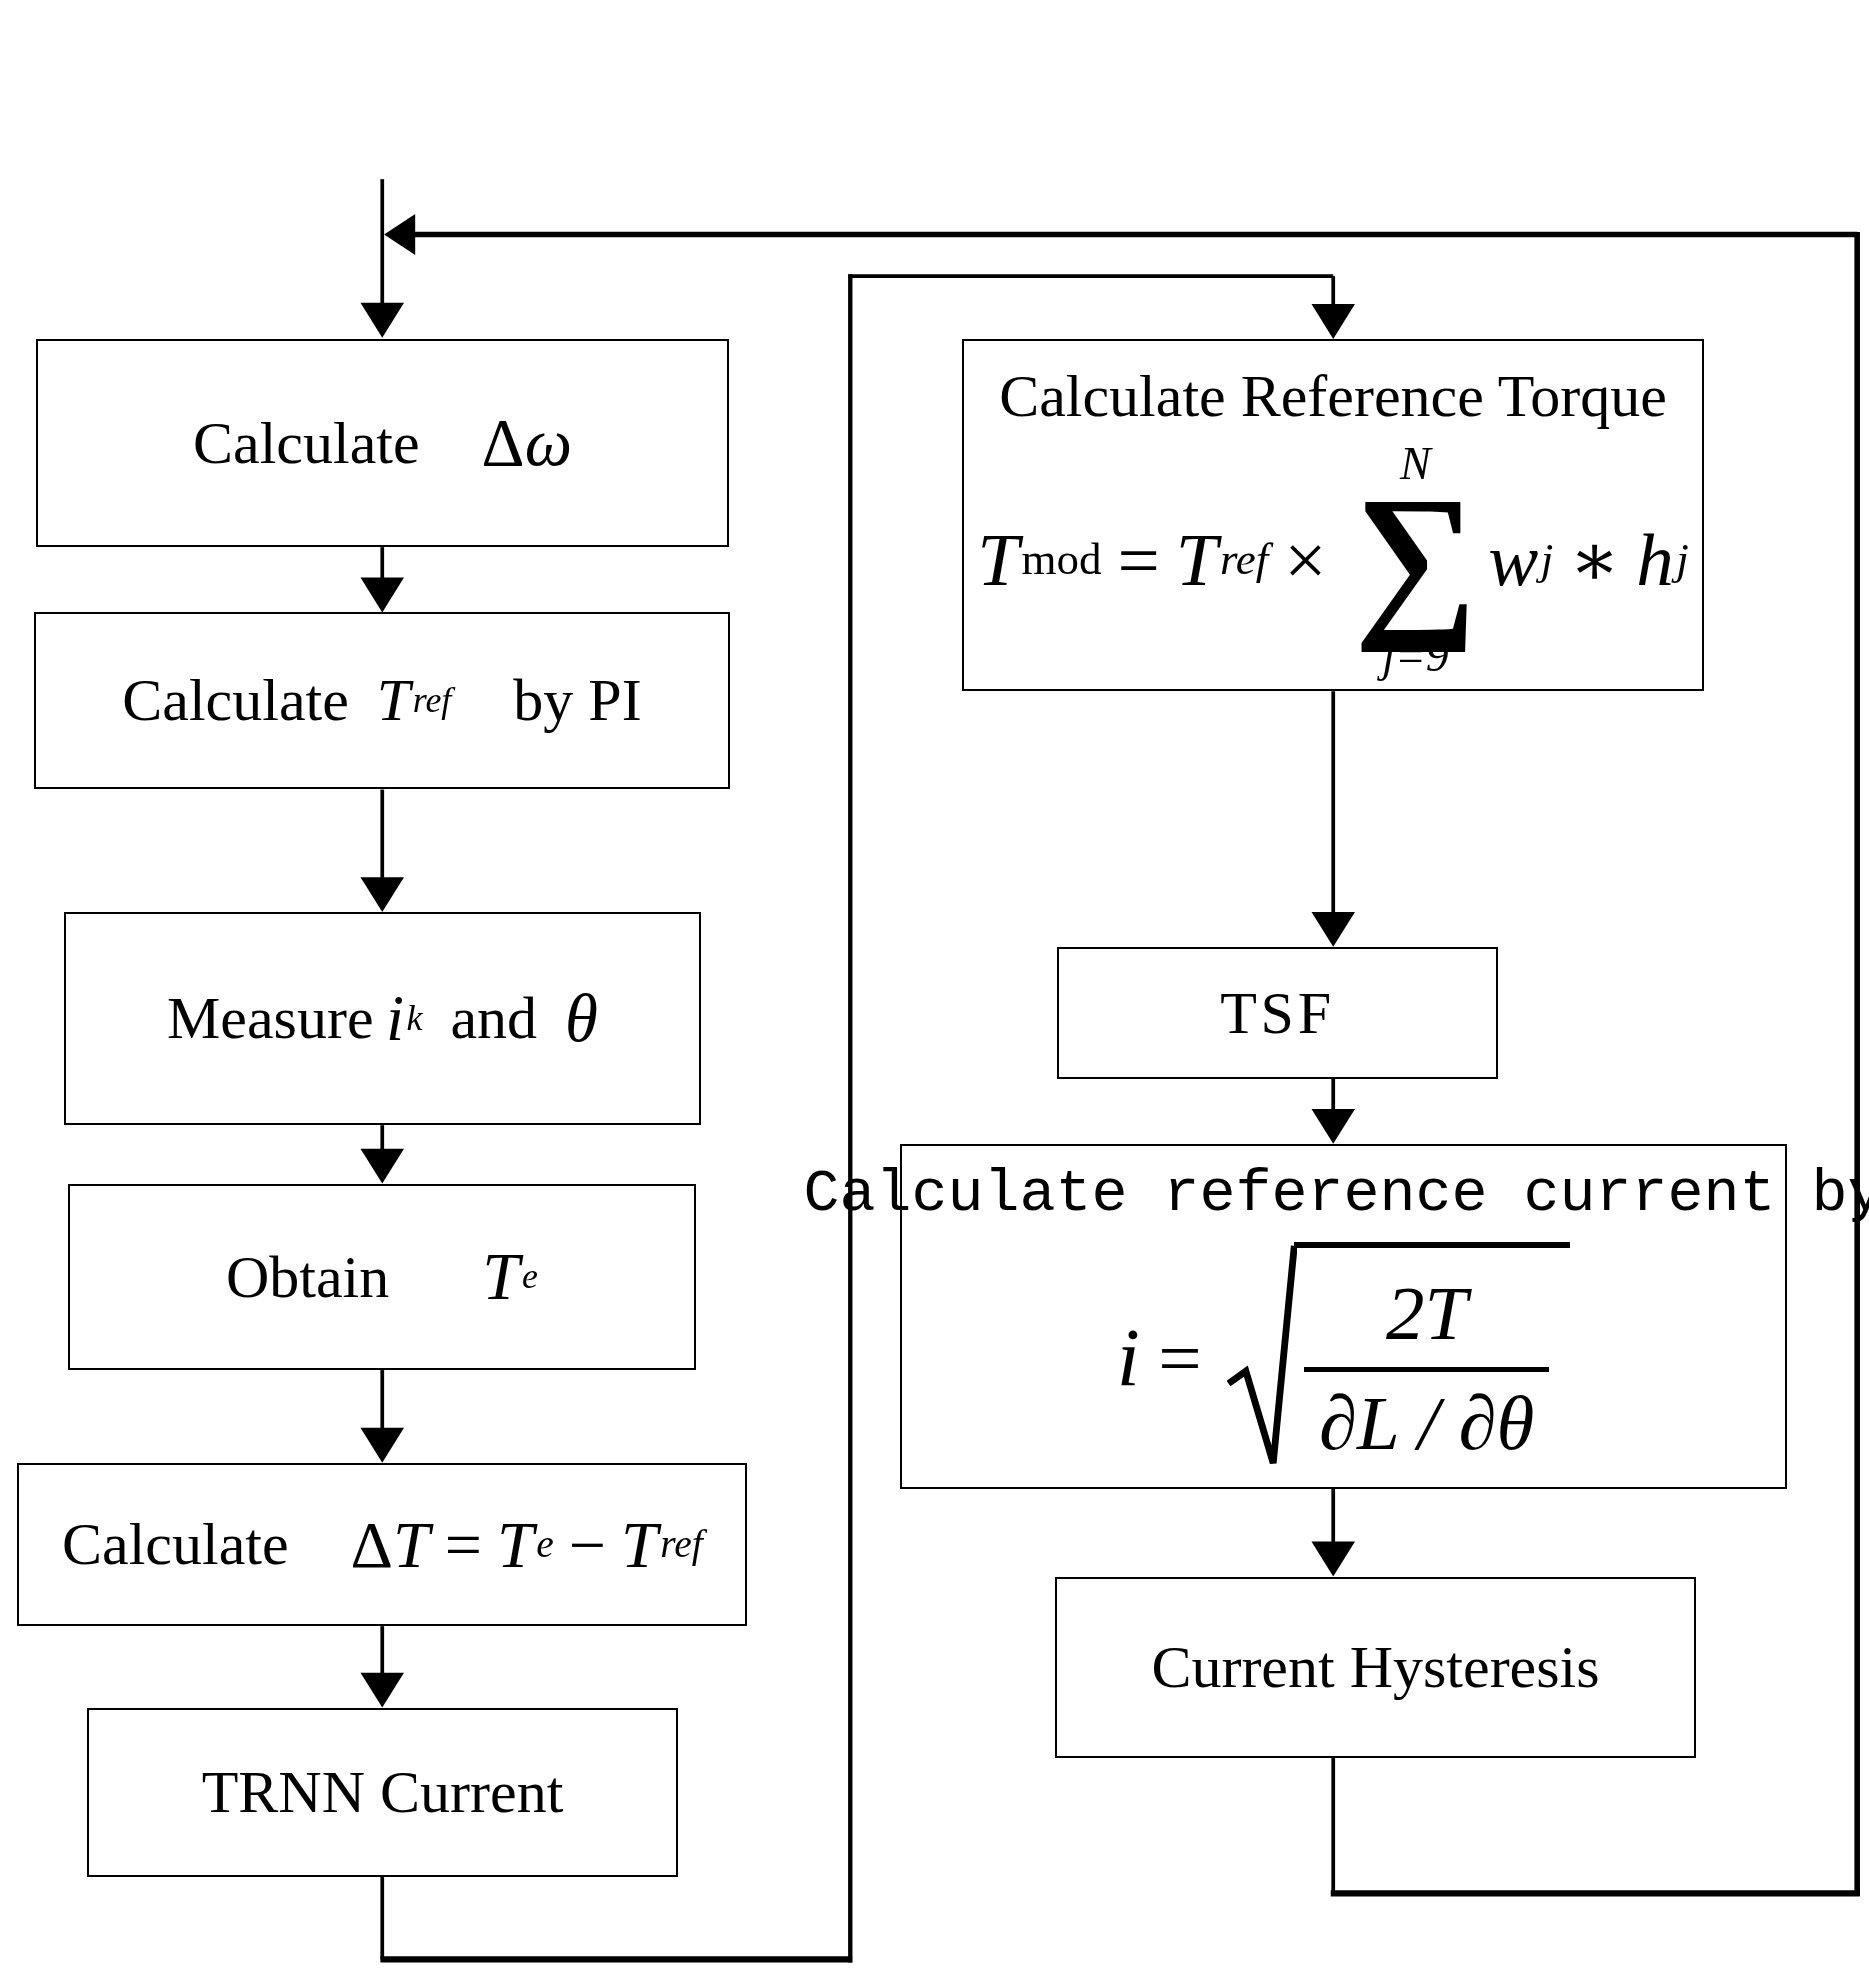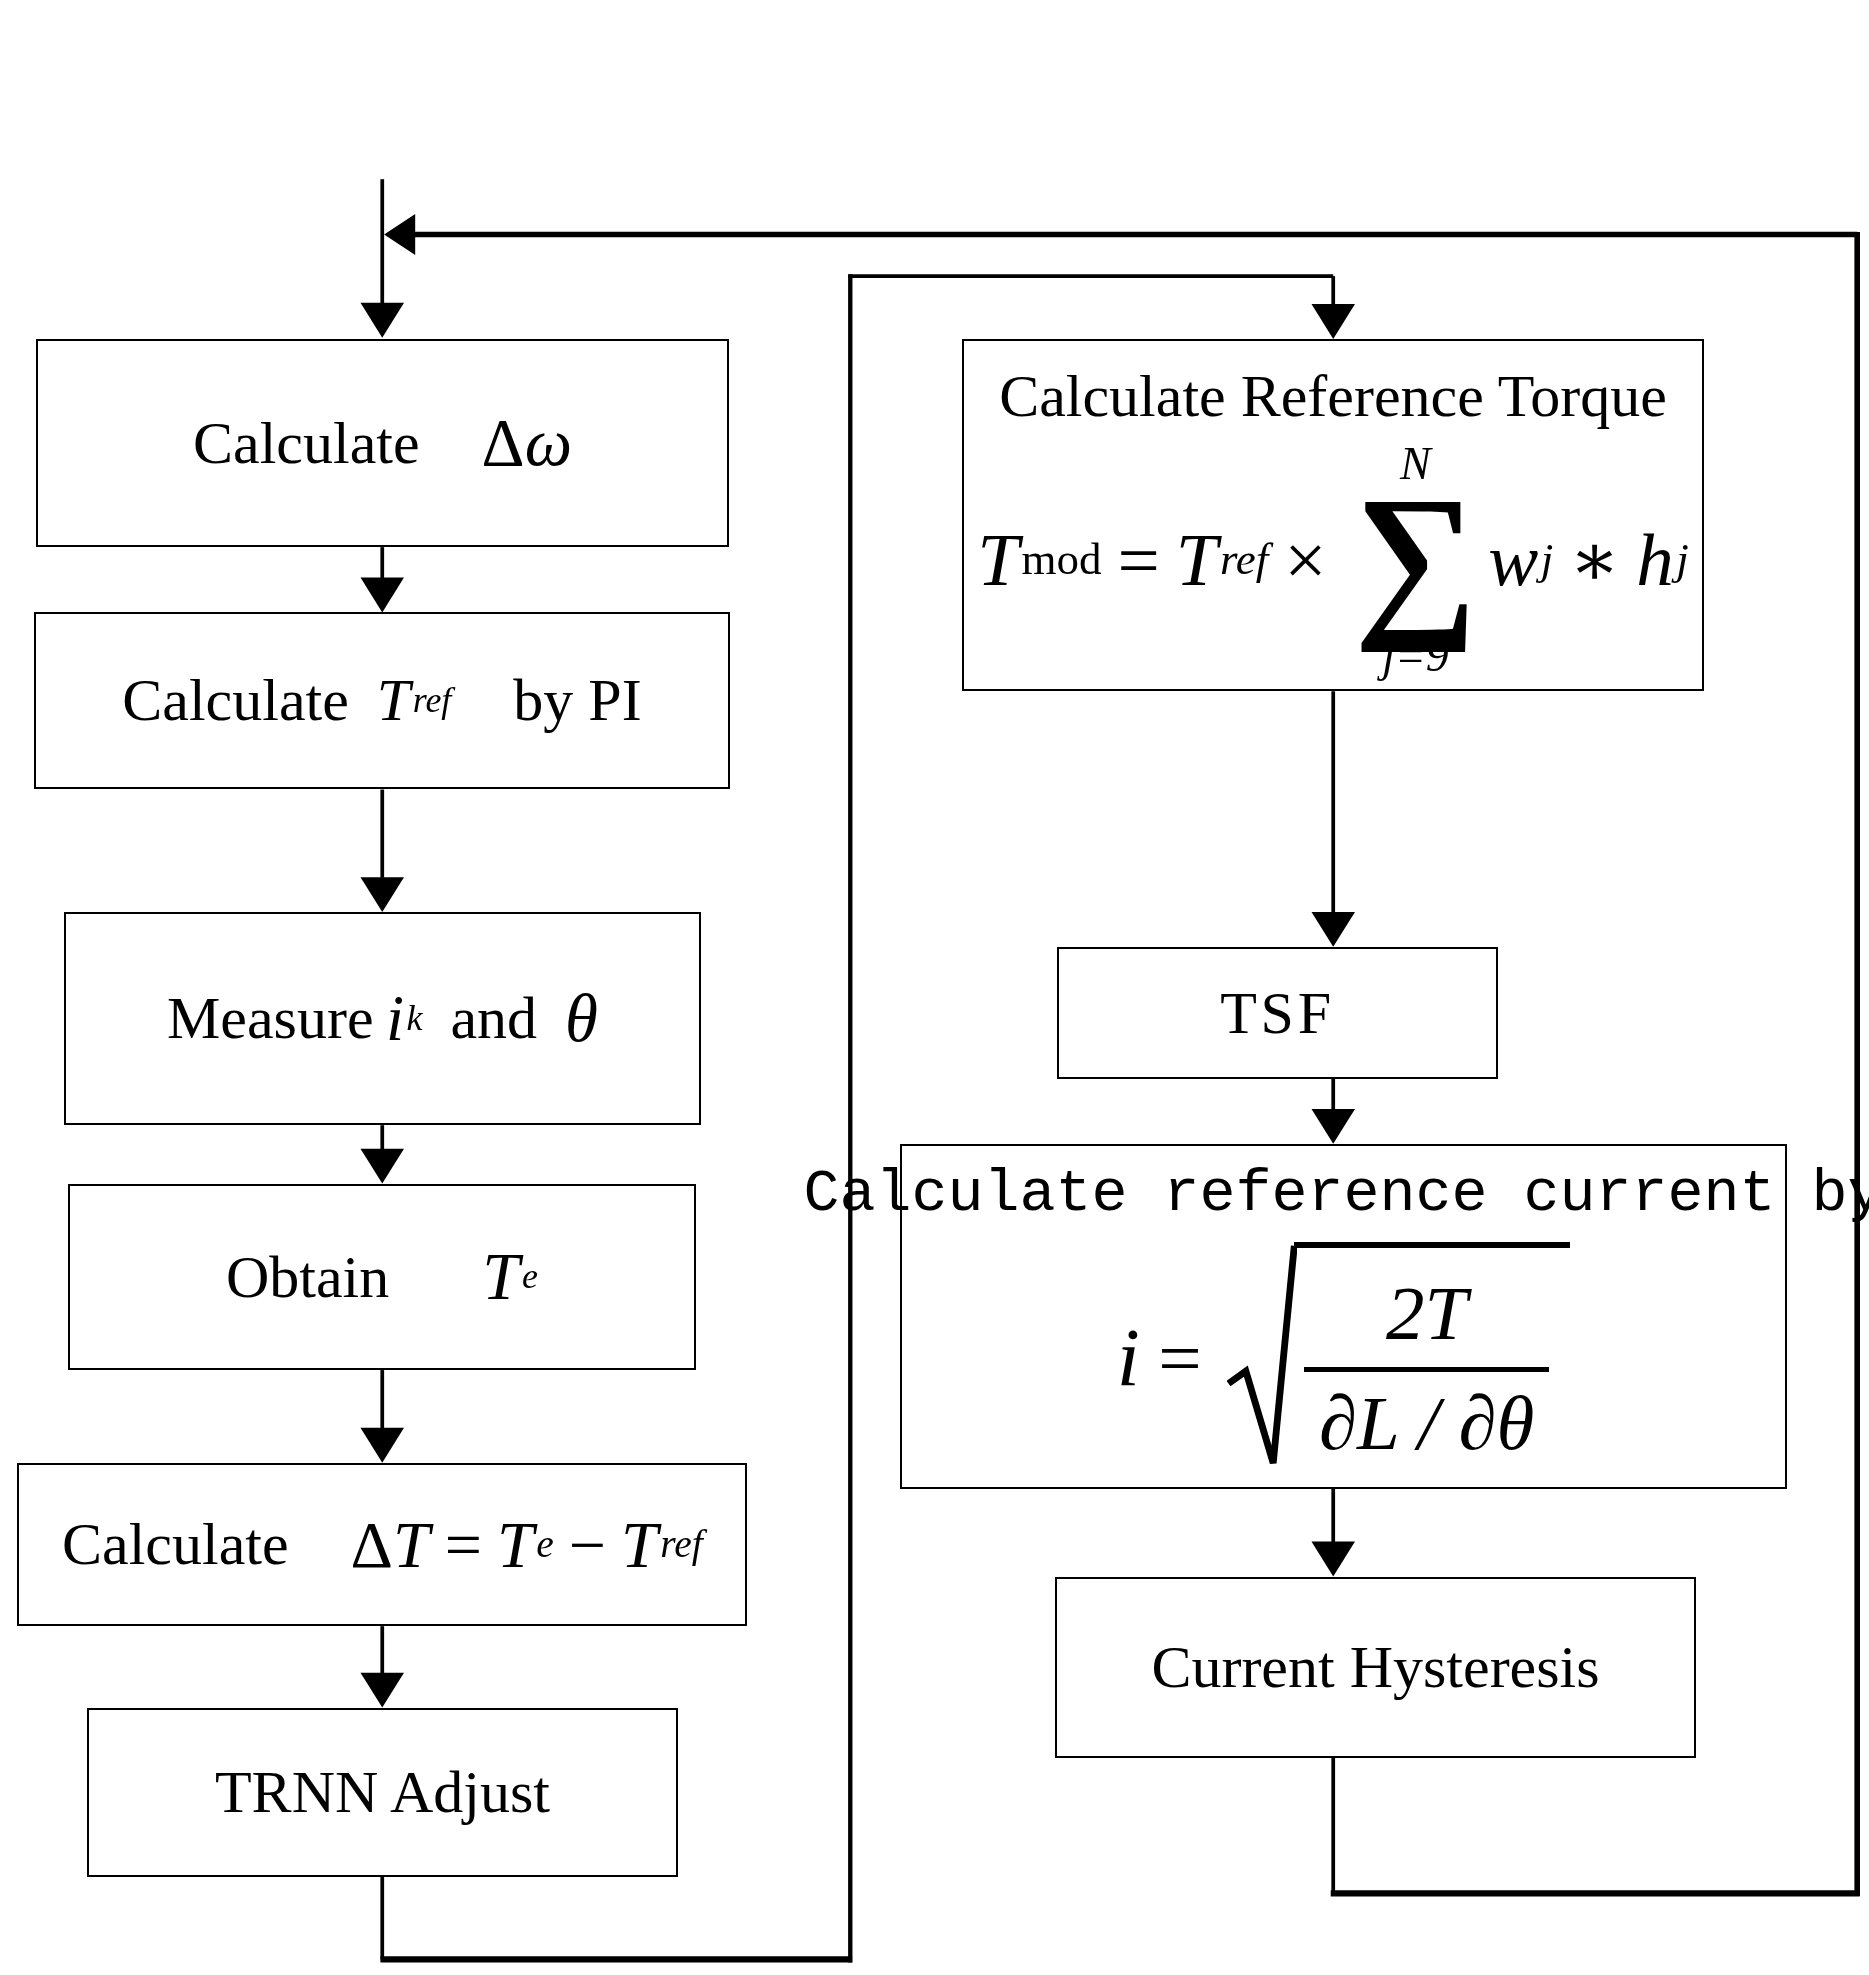--- a/index.html
+++ b/index.html
@@ -164,21 +164,21 @@
       <span class="op">=</span>
       <span class="it">T</span>
         <span class="sb it">e</span>
       <span class="op">−</span>
       <span class="it">T</span>
         <span class="sb it">ref</span>
     </span>
   </div>
 
   <div class="node" style="left:87px;top:1708px;width:591px;height:169px;">
-    <span>TRNN Adjust</span>
+    <span>TRNN Current</span>
   </div>
 
   <div class="node col" style="left:962px;top:339px;width:742px;height:352px;">
     <span class="boxtitle">Calculate Reference Torque</span>
     <span class="formula f-torque">
       <span class="it">T</span>
         <span class="sb">mod</span>
       <span class="op">=</span>
       <span class="it">T</span>
         <span class="sb it">ref</span>

